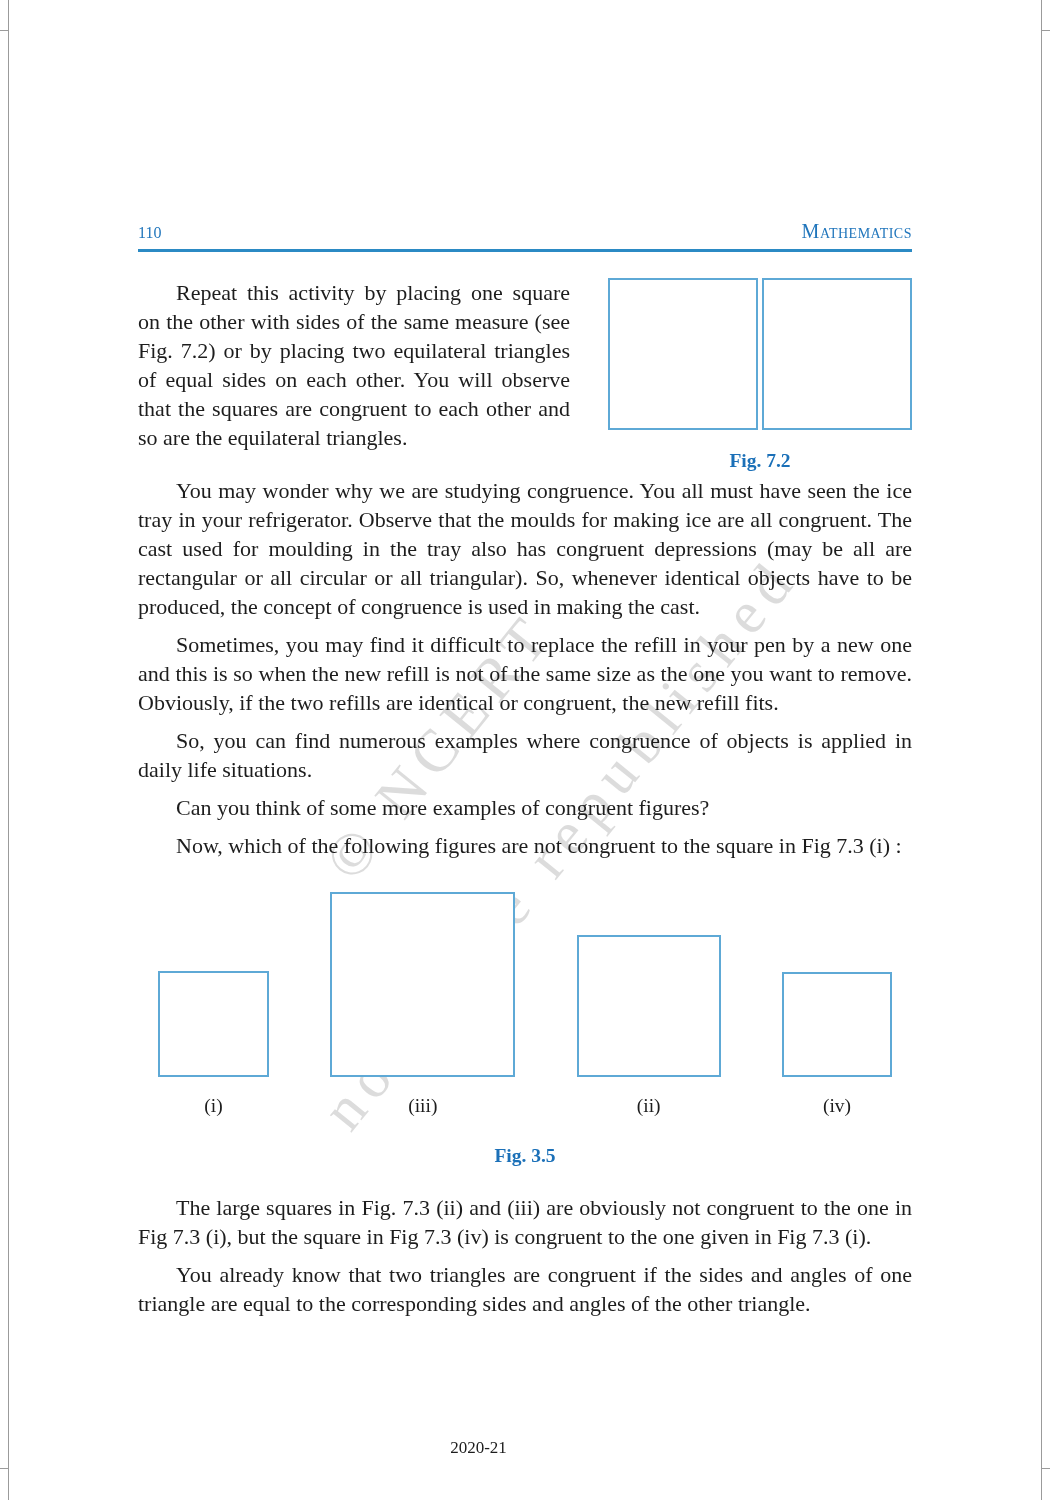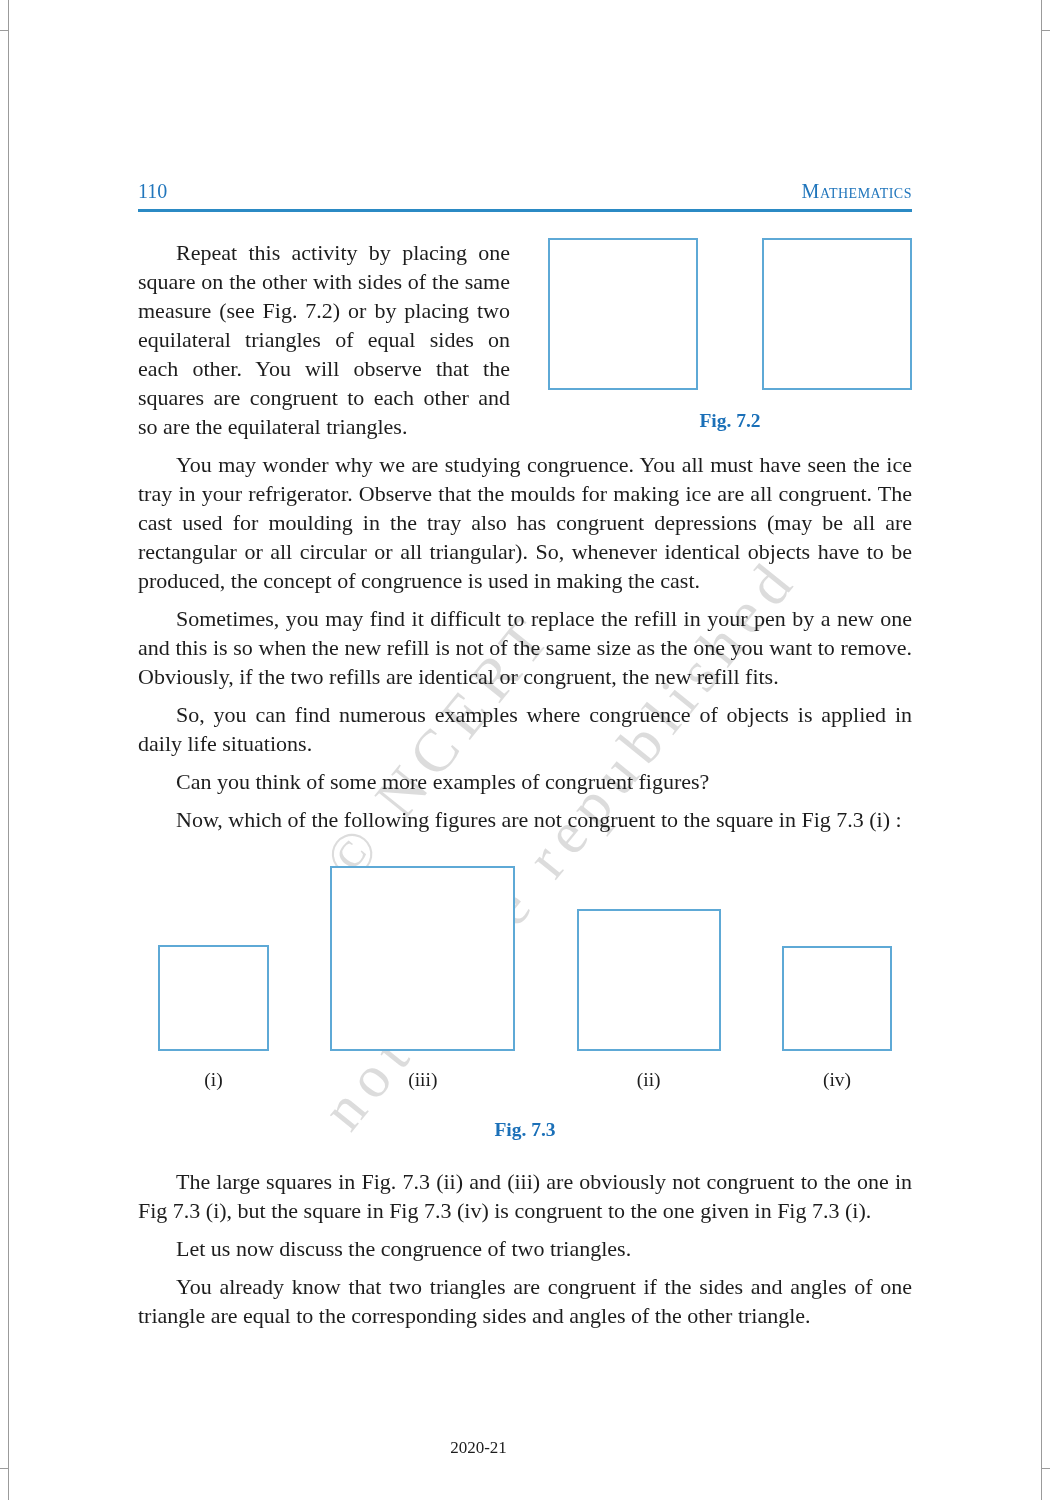--- a/index.html
+++ b/index.html
@@ -25,35 +25,35 @@
     transform:rotate(-51deg); transform-origin:center;
     text-align:center; color:rgba(172,172,172,0.42);
     font-size:60px; letter-spacing:10px; line-height:155px;
     pointer-events:none; white-space:nowrap;
   }
 
   
   .content { position:absolute; left:138px; top:180px; width:774px; }
 
   .header-row { display:flex; justify-content:space-between; align-items:baseline; color:#2176bc; }
-  .page-num { font-size:20px; }
-  .subject  { font-size:20px; font-variant:small-caps; letter-spacing:0.5px; }
+  .page-num { font-size:16px; }
+  .subject  { font-size:20px; font-variant:small-caps; letter-spacing:0.5px;margin-top:40px; }
   .rule { height:3px; background:#2b8ac4; margin-top:6px; margin-bottom:26px; }
 
   p {
     font-size:22px; line-height:29px;
     text-align:justify; text-indent:38px;
     margin-bottom:9px;
   }
   .clear { clear:both; }
 
   .sq { border:2px solid #5ea9d6; background:#ffffff; }
 
   
-  .fig72 { float:right; width:364px; margin-left:38px; margin-bottom:4px; }
+  .fig72 { float:right; width:304px; margin-left:38px; margin-bottom:4px; }
   .fig72-squares { display:flex; justify-content:space-between; }
   .sq72 { width:150px; height:152px; }
   .caption { color:#1b70b8; font-weight:bold; font-size:19.5px; text-align:center; }
   .fig72 .caption { margin-top:20px; }
 
   
   .fig73 {
     display:flex; justify-content:space-between; align-items:flex-end;
     padding:0 20px; margin-top:32px;
   }
@@ -127,25 +127,24 @@
       <div class="fig73-item">
         <div class="sq s2"></div>
         <div class="fig73-label">(ii)</div>
       </div>
       <div class="fig73-item">
         <div class="sq s4"></div>
         <div class="fig73-label">(iv)</div>
       </div>
     </div>
 
-    <div class="caption fig73-caption">Fig. 7.3</div>
+    <div class="caption fig73-caption">Fig. 3.5</div>
 
     <p>The large squares in Fig. 7.3 (ii) and (iii) are obviously not congruent to the one in Fig 7.3 (i), but the square in Fig 7.3 (iv) is congruent to the one given in Fig 7.3 (i).</p>
 
-    <p>Let us now discuss the congruence of two triangles.</p>
 
     <p>You already know that two triangles are congruent if the sides and angles of one triangle are equal to the corresponding sides and angles of the other triangle.</p>
 
   </div>
 
   <div class="footer">2020-21</div>
 
 </div>
 
 </body></html>

